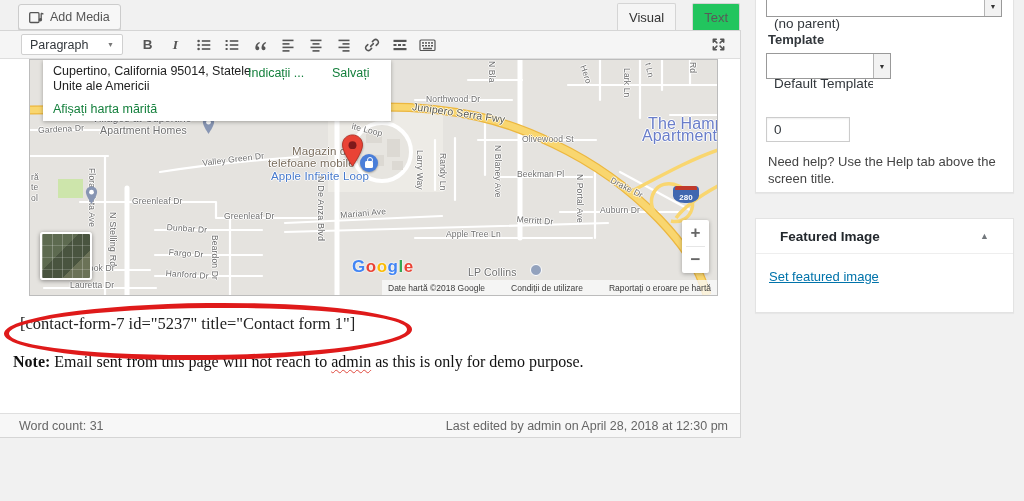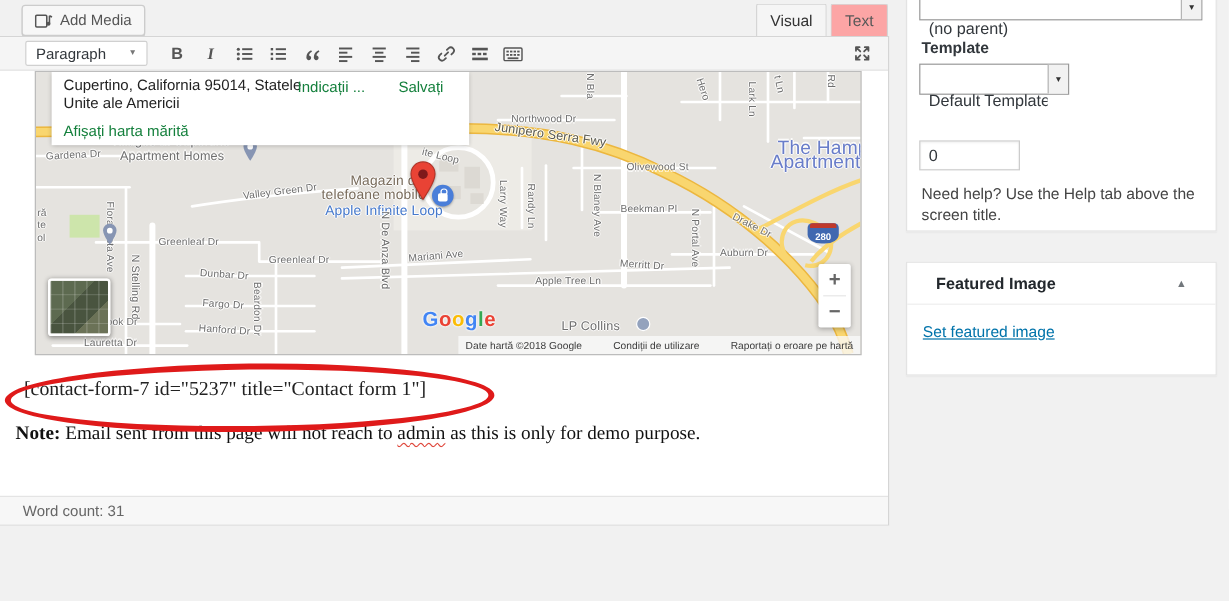--- a/index.html
+++ b/index.html
@@ -6,22 +6,22 @@
   body{width:1024px;height:501px;overflow:hidden;background:#f1f1f1;
        font-family:"Liberation Sans",sans-serif;position:relative;}
   .stage{position:absolute;left:0;top:0;width:1024px;height:501px;}
 
   
   .add-media{position:absolute;left:18px;top:4px;height:26px;display:inline-flex;align-items:center;gap:6px;
     padding:0 10px;background:#f7f7f7;border:1px solid #ccc;border-radius:3px;color:#555;
     font-size:12.5px;box-shadow:0 1px 0 #ccc;cursor:pointer;font-family:"Liberation Sans",sans-serif;}
 
   
-  .tabs{position:absolute;top:3px;right:284px;display:flex;gap:3px;z-index:4;}
-  .tab{height:27px;line-height:27px;padding:0 11px;font-size:13px;color:#595959;background:#fca5a5;
+  .tabs{position:absolute;top:3px;right:284px;display:flex;gap:16px;z-index:4;}
+  .tab{height:27px;line-height:27px;padding:0 11px;font-size:13px;color:#595959;background:#22c55e;
     border:1px solid #d5d5d5;border-bottom:none;border-radius:2px 2px 0 0;box-sizing:border-box;cursor:pointer;}
   .tab.active{background:#f5f5f5;color:#333;}
 
   
   .editor-box{position:absolute;left:-2px;top:30px;width:743px;height:408px;background:#fff;
     border:1px solid #d5d5d5;box-sizing:border-box;}
   .toolbar{height:28px;background:#f5f5f5;border-bottom:1px solid #dedede;display:flex;align-items:center;
     padding-left:22px;gap:3px;box-sizing:border-box;}
   .para-select{width:102px;height:21px;background:#fff;border:1px solid #d0d0d0;border-radius:2px;
     font-size:12.5px;color:#32373c;display:flex;align-items:center;justify-content:space-between;
@@ -401,20 +401,21 @@
       </div>
 
       <div class="red-ellipse"></div>
       <p class="shortcode">[contact-form-7 id="5237" title="Contact form 1"]</p>
 
       <p class="note"><b>Note:</b><span> Email sent from this page will not reach to </span><span class="misspell">admin</span><span> as this is only for demo purpose.</span></p>
     </div>
 
     <div class="efooter">
       <span>Word count: 31</span>
+      <span>Last edited by admin on April 28, 2018 at 12:30 pm</span>
     </div>
   </div>
 
   <div class="panel panel1">
     <div class="wpselect" style="top:34px;width:236px;height:22px;">
       <span class="val">(no parent)</span>
       <span class="wpsel-arrow">▼</span>
     </div>
     <div class="sb-label" style="top:71px;">Template</div>
     <div class="wpselect" style="top:92px;width:125px;height:26px;">

